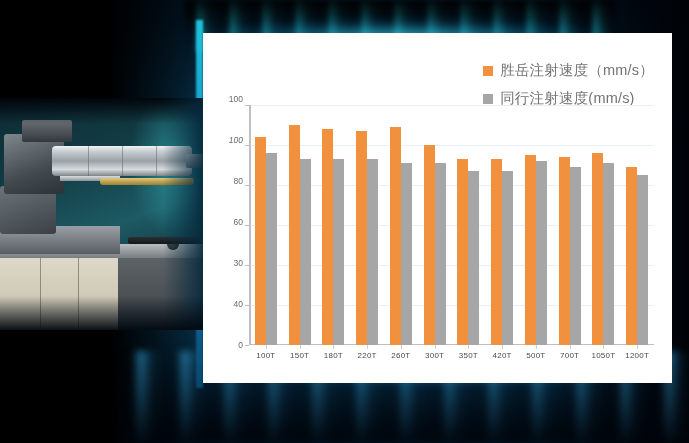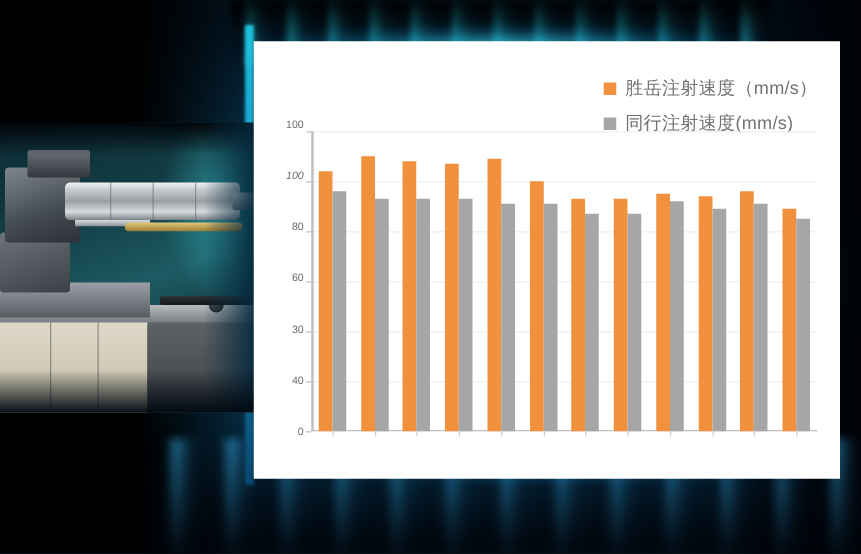--- a/index.html
+++ b/index.html
@@ -249,14 +249,28 @@
           <div class="xtickmark" style="left: 45.8333%;"></div>
           <div class="xtickmark" style="left: 54.1667%;"></div>
           <div class="xtickmark" style="left: 62.5%;"></div>
           <div class="xtickmark" style="left: 70.8333%;"></div>
           <div class="xtickmark" style="left: 79.1667%;"></div>
           <div class="xtickmark" style="left: 87.5%;"></div>
           <div class="xtickmark" style="left: 95.8333%;"></div>
         </div>
     </div>
 
+    <div class="xlabels" id="xlabels">
+        <div class="xlab">100T</div>
+        <div class="xlab">150T</div>
+        <div class="xlab">180T</div>
+        <div class="xlab">220T</div>
+        <div class="xlab">260T</div>
+        <div class="xlab">300T</div>
+        <div class="xlab">350T</div>
+        <div class="xlab">420T</div>
+        <div class="xlab">500T</div>
+        <div class="xlab">700T</div>
+        <div class="xlab">1050T</div>
+        <div class="xlab">1200T</div>
+      </div>
   </div>
 </div>
 
 </body></html>

